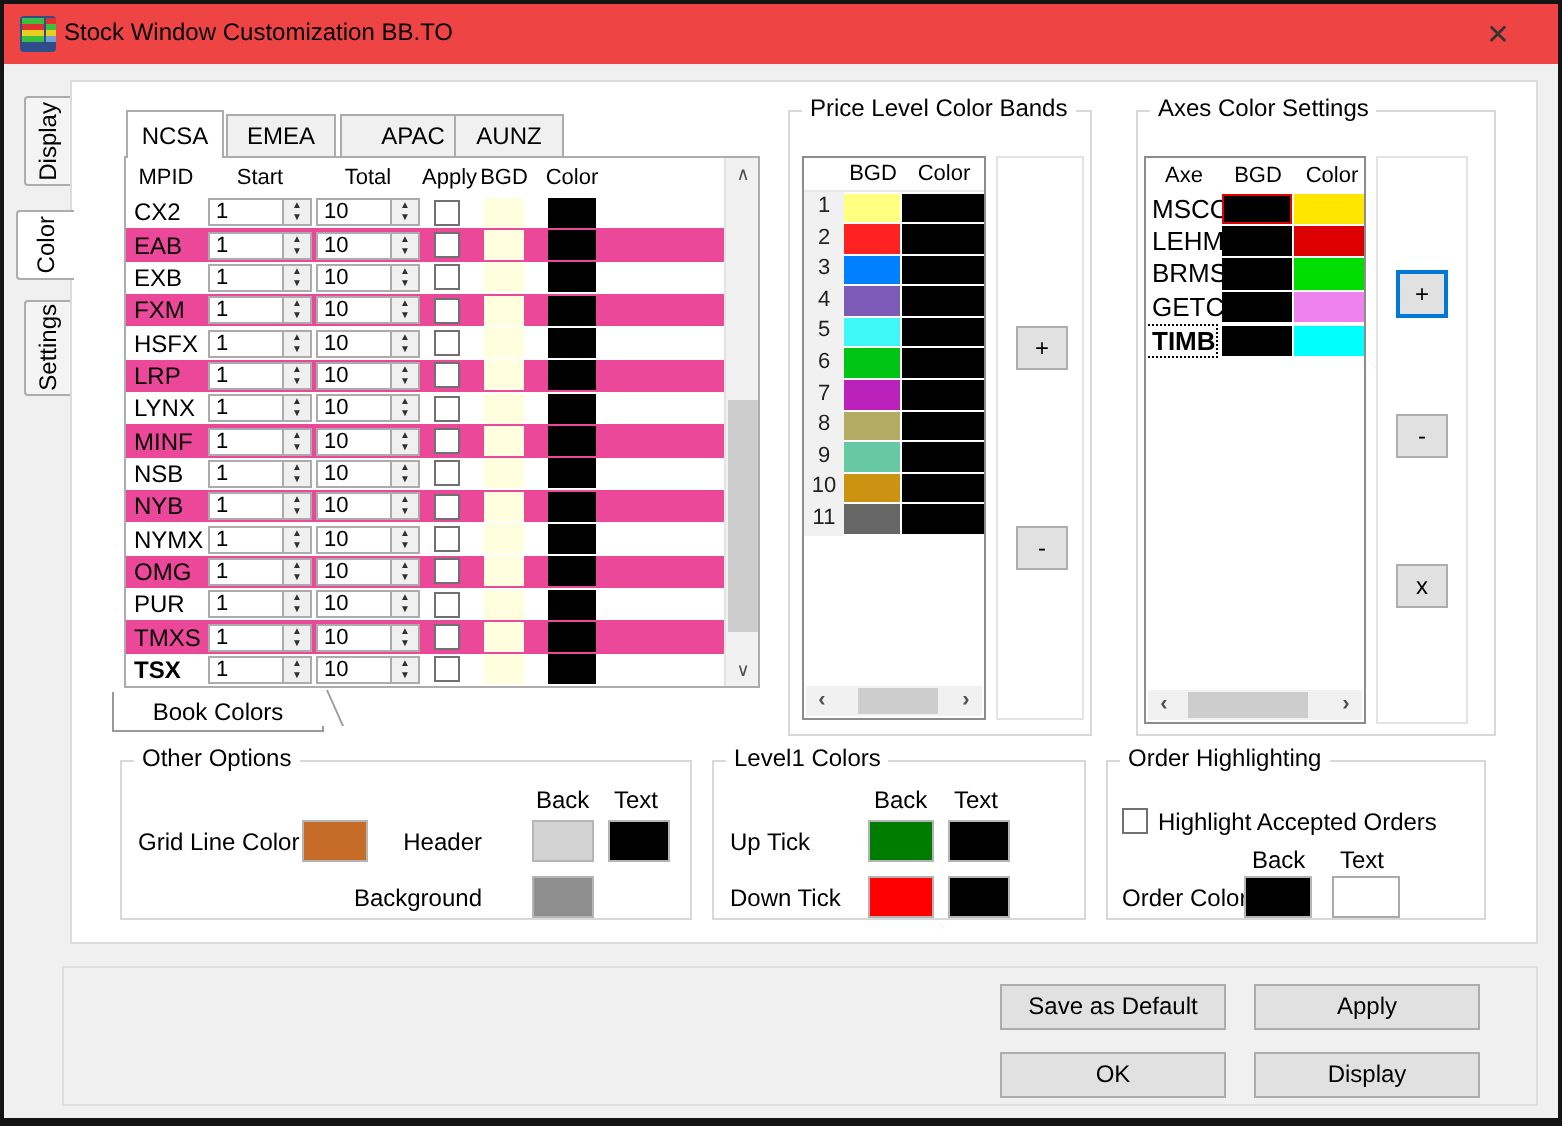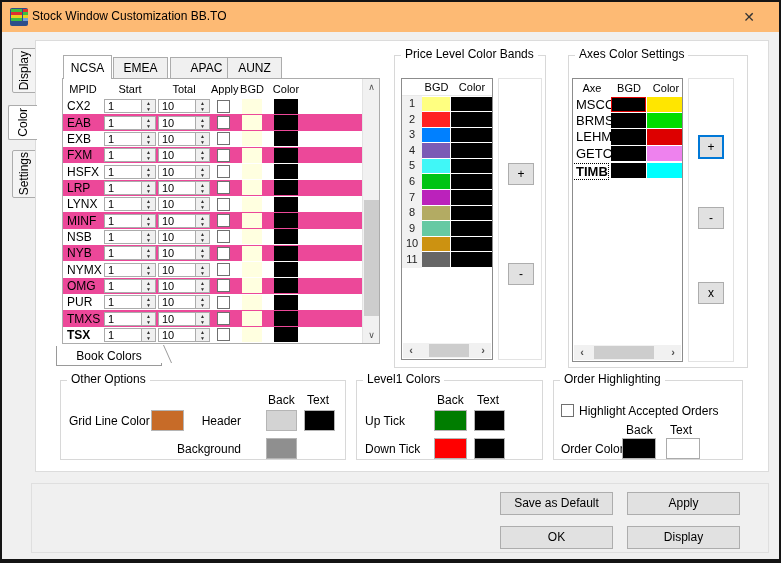--- a/index.html
+++ b/index.html
@@ -1,18 +1,18 @@
 <!DOCTYPE html>
 <html><head>
 <meta charset="utf-8">
 <style>
   html,body{margin:0;padding:0;background:#888;}
   *{box-sizing:border-box;font-family:"Liberation Sans","DejaVu Sans",sans-serif;}
   .window{position:relative;width:781px;height:563px;background:#F0F0F0;border:2px solid #141414;border-bottom-width:4px;overflow:hidden;}
-  .titlebar{position:absolute;left:0;top:0;right:0;height:30px;background:#fdba74;}
+  .titlebar{position:absolute;left:0;top:0;right:0;height:30px;background:#ef4444;}
   .appicon{position:absolute;left:8px;top:6px;width:18px;height:18px;background:#2D4E8A;border-radius:2px;display:grid;grid-template-columns:11px 5px;gap:1px;padding:1px;}
   .appicon i{display:block;height:3px;}
   .title{position:absolute;left:30px;top:7px;font-size:12px;color:#000;}
   .closebtn{position:absolute;right:14px;top:4px;width:32px;height:22px;text-align:center;line-height:22px;font-size:14px;color:#333;}
   
   .vtab{position:absolute;background:#F4F4F4;border:1px solid #ACACAC;border-radius:2px 0 0 2px;display:flex;align-items:center;justify-content:center;}
   .vtab span{writing-mode:vertical-rl;transform:rotate(180deg);font-size:12px;color:#000;}
   .vt-display{left:10px;top:46px;width:24px;height:45px;}
   .vt-color{left:6px;top:103px;width:29px;height:35px;background:#FFF;border-right:none;z-index:3;}
   .vt-settings{left:10px;top:148px;width:24px;height:48px;}
@@ -702,31 +702,31 @@
     <div>
         <div class="axrow">
           <div>
             <div class="axlbl">MSCO</div>
           </div>
           <div class="axsw sel" style="background: rgb(0, 0, 0);"></div>
           <div class="axsw" style="background: rgb(255, 230, 0);"></div>
         </div>
         <div class="axrow">
           <div>
+            <div class="axlbl">LEHM</div>
+          </div>
+          <div class="axsw" style="background: rgb(0, 0, 0);"></div>
+          <div class="axsw" style="background: rgb(221, 0, 0);"></div>
+        </div>
+        <div class="axrow">
+          <div>
             <div class="axlbl">BRMS</div>
           </div>
           <div class="axsw" style="background: rgb(0, 0, 0);"></div>
           <div class="axsw" style="background: rgb(0, 221, 0);"></div>
-        </div>
-        <div class="axrow">
-          <div>
-            <div class="axlbl">LEHM</div>
-          </div>
-          <div class="axsw" style="background: rgb(0, 0, 0);"></div>
-          <div class="axsw" style="background: rgb(221, 0, 0);"></div>
         </div>
         <div class="axrow">
           <div>
             <div class="axlbl">GETC</div>
           </div>
           <div class="axsw" style="background: rgb(0, 0, 0);"></div>
           <div class="axsw" style="background: rgb(238, 130, 238);"></div>
         </div>
         <div class="axrow">
           <div><div class="axlbl b foc">TIMB</div></div>

